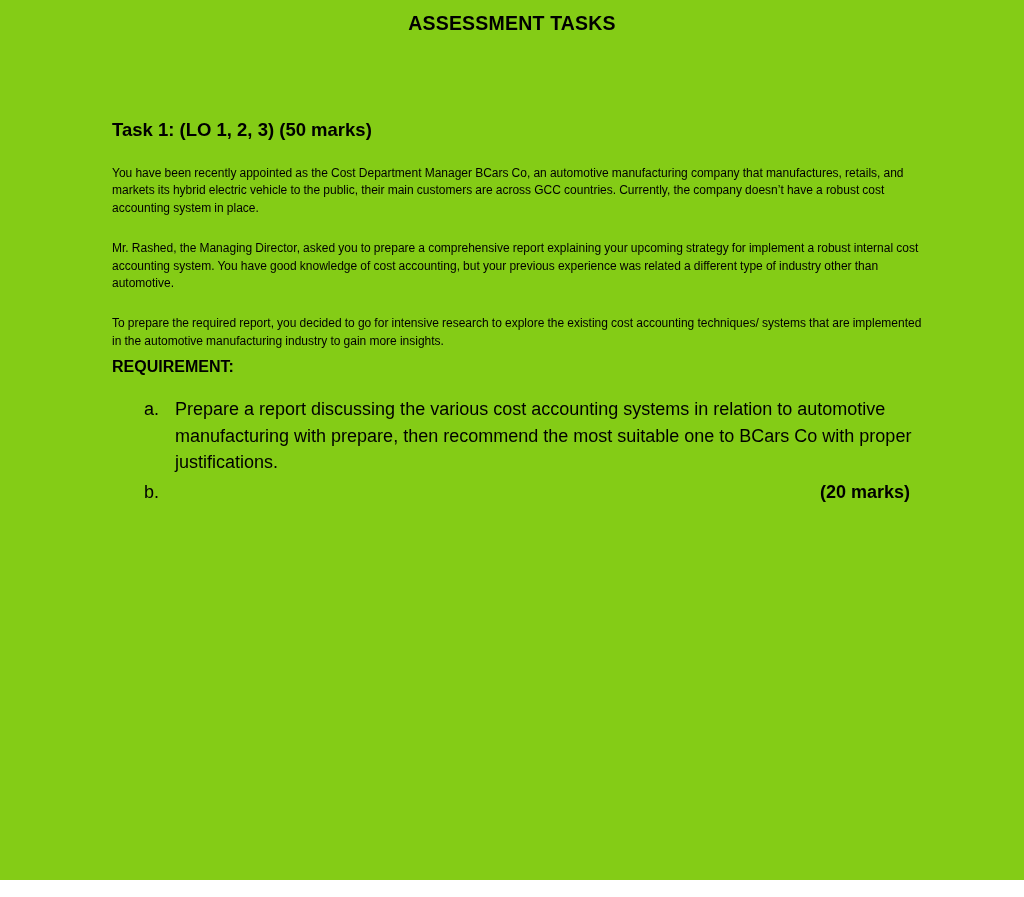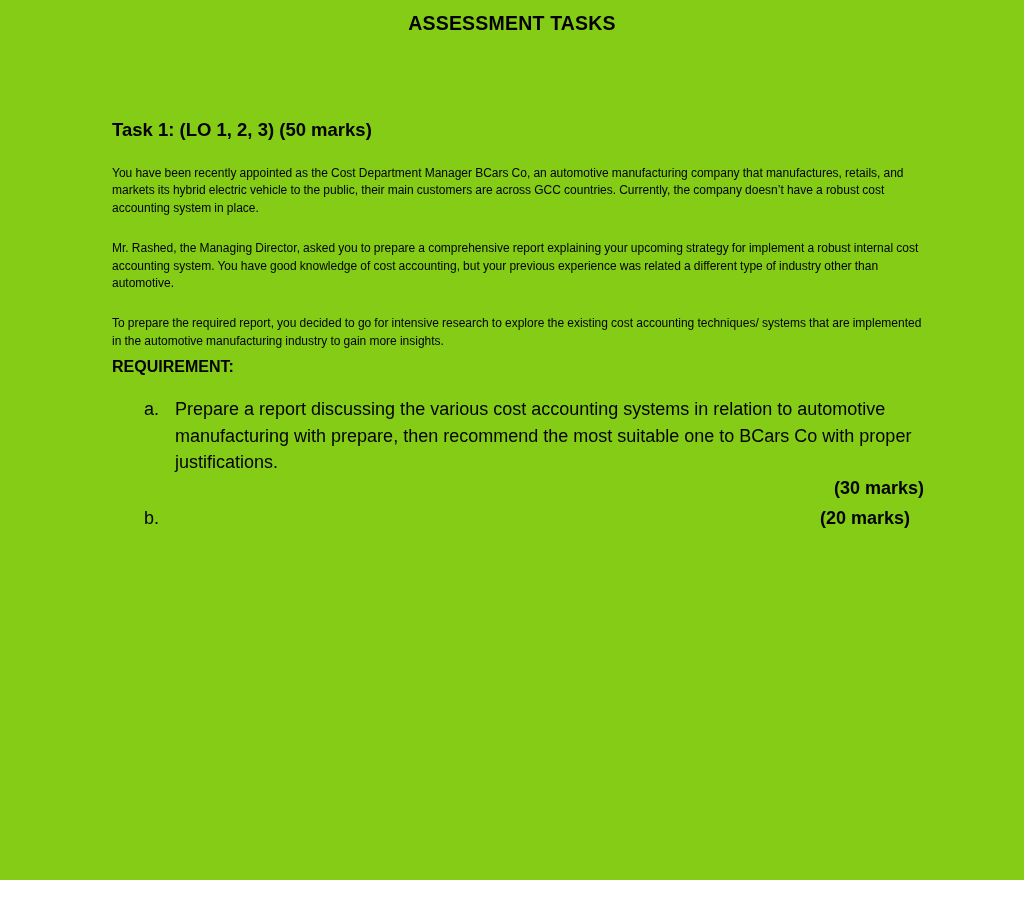--- a/index.html
+++ b/index.html
@@ -116,21 +116,20 @@
 
     <p class="body-para">To prepare the required report, you decided to go for intensive research to explore the existing cost accounting techniques/ systems that are implemented in the automotive manufacturing industry to gain more insights.</p>
 
     <div class="requirement-heading">REQUIREMENT:</div>
 
     <ol class="req-list">
 
       <li class="item-a">
         <span class="marker">a.</span>
         <span class="item-text"><b>Prepare</b><span> a report discussing the various cost accounting systems in relation to automotive manufacturing with </span><b>prepare</b><span>, then recommend the most suitable one to BCars Co with proper justifications.</span></span>
-        <span class="marks">(30 marks)</span>
       </li>
 
       <li class="item-b">
         <span class="marker">b.</span>
         <span class="marks">(20 marks)</span>
       </li>
 
     </ol>
 
   </div>

